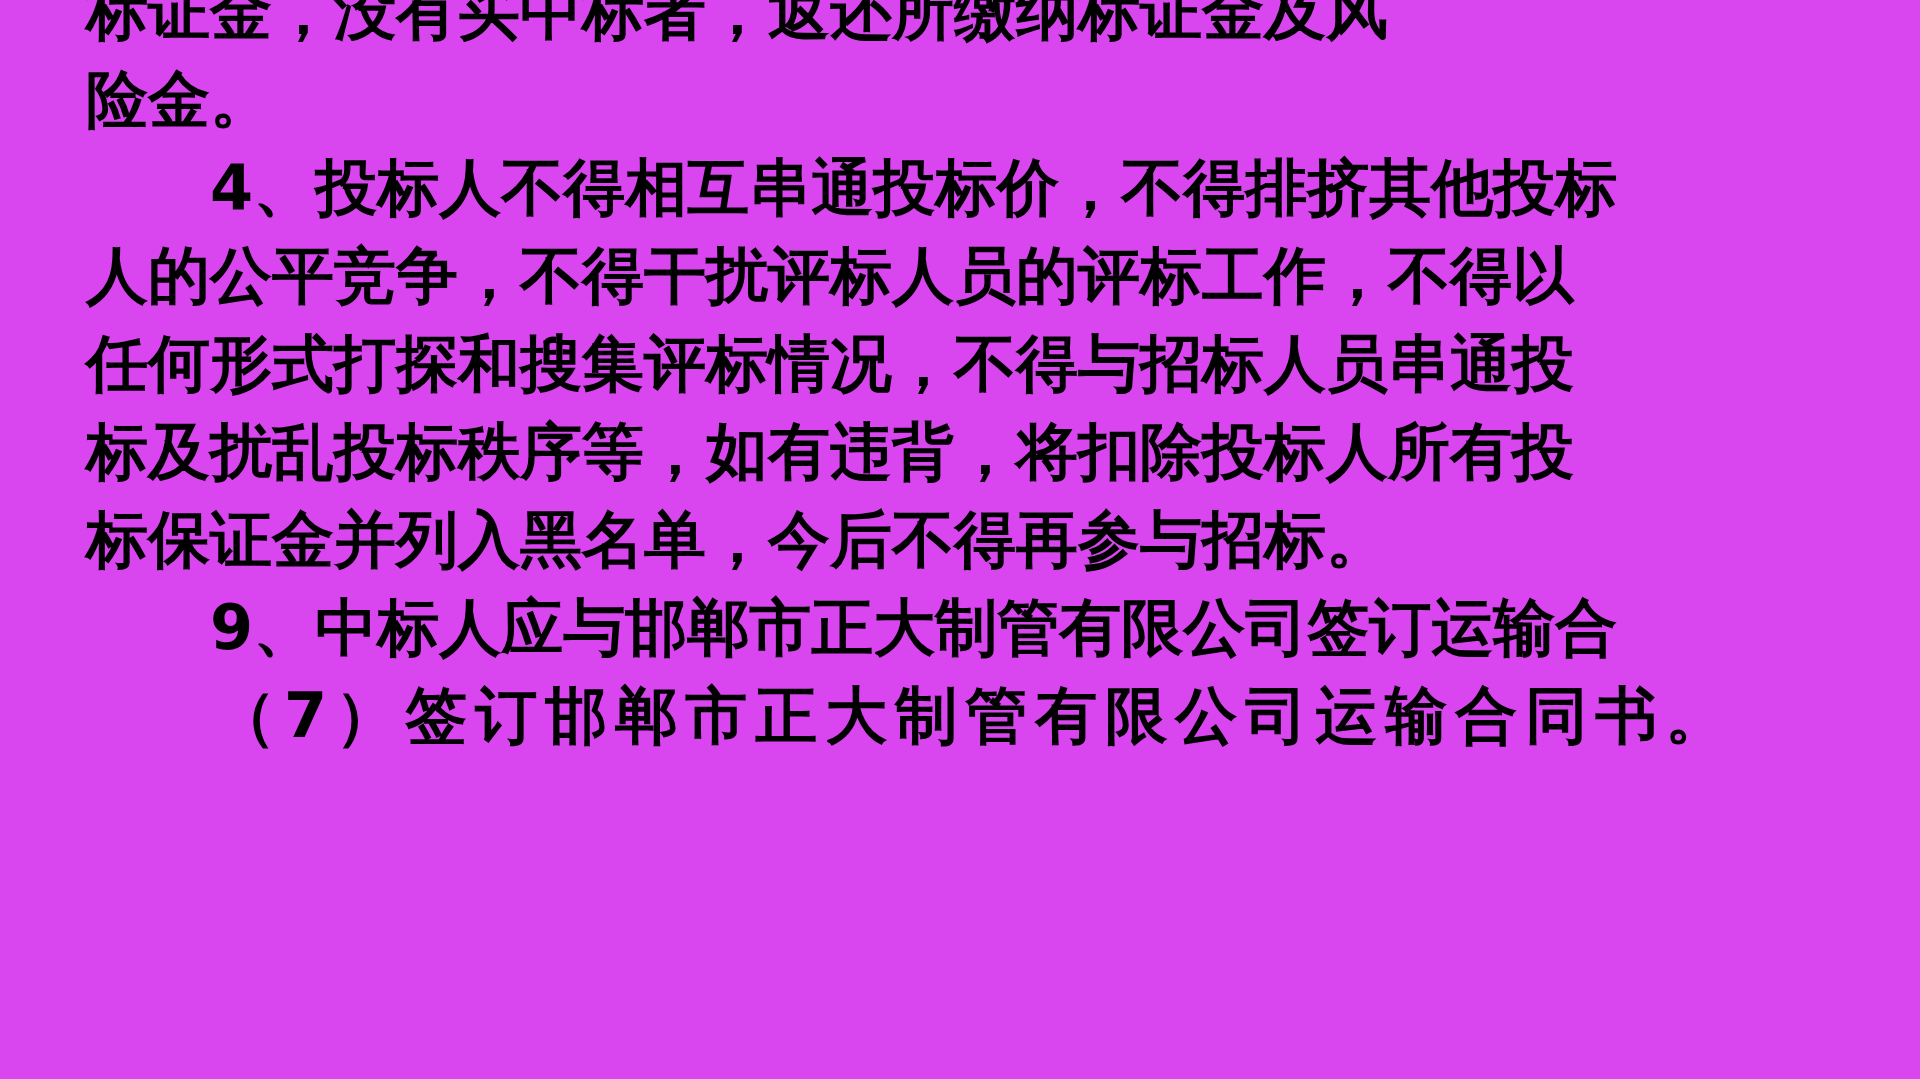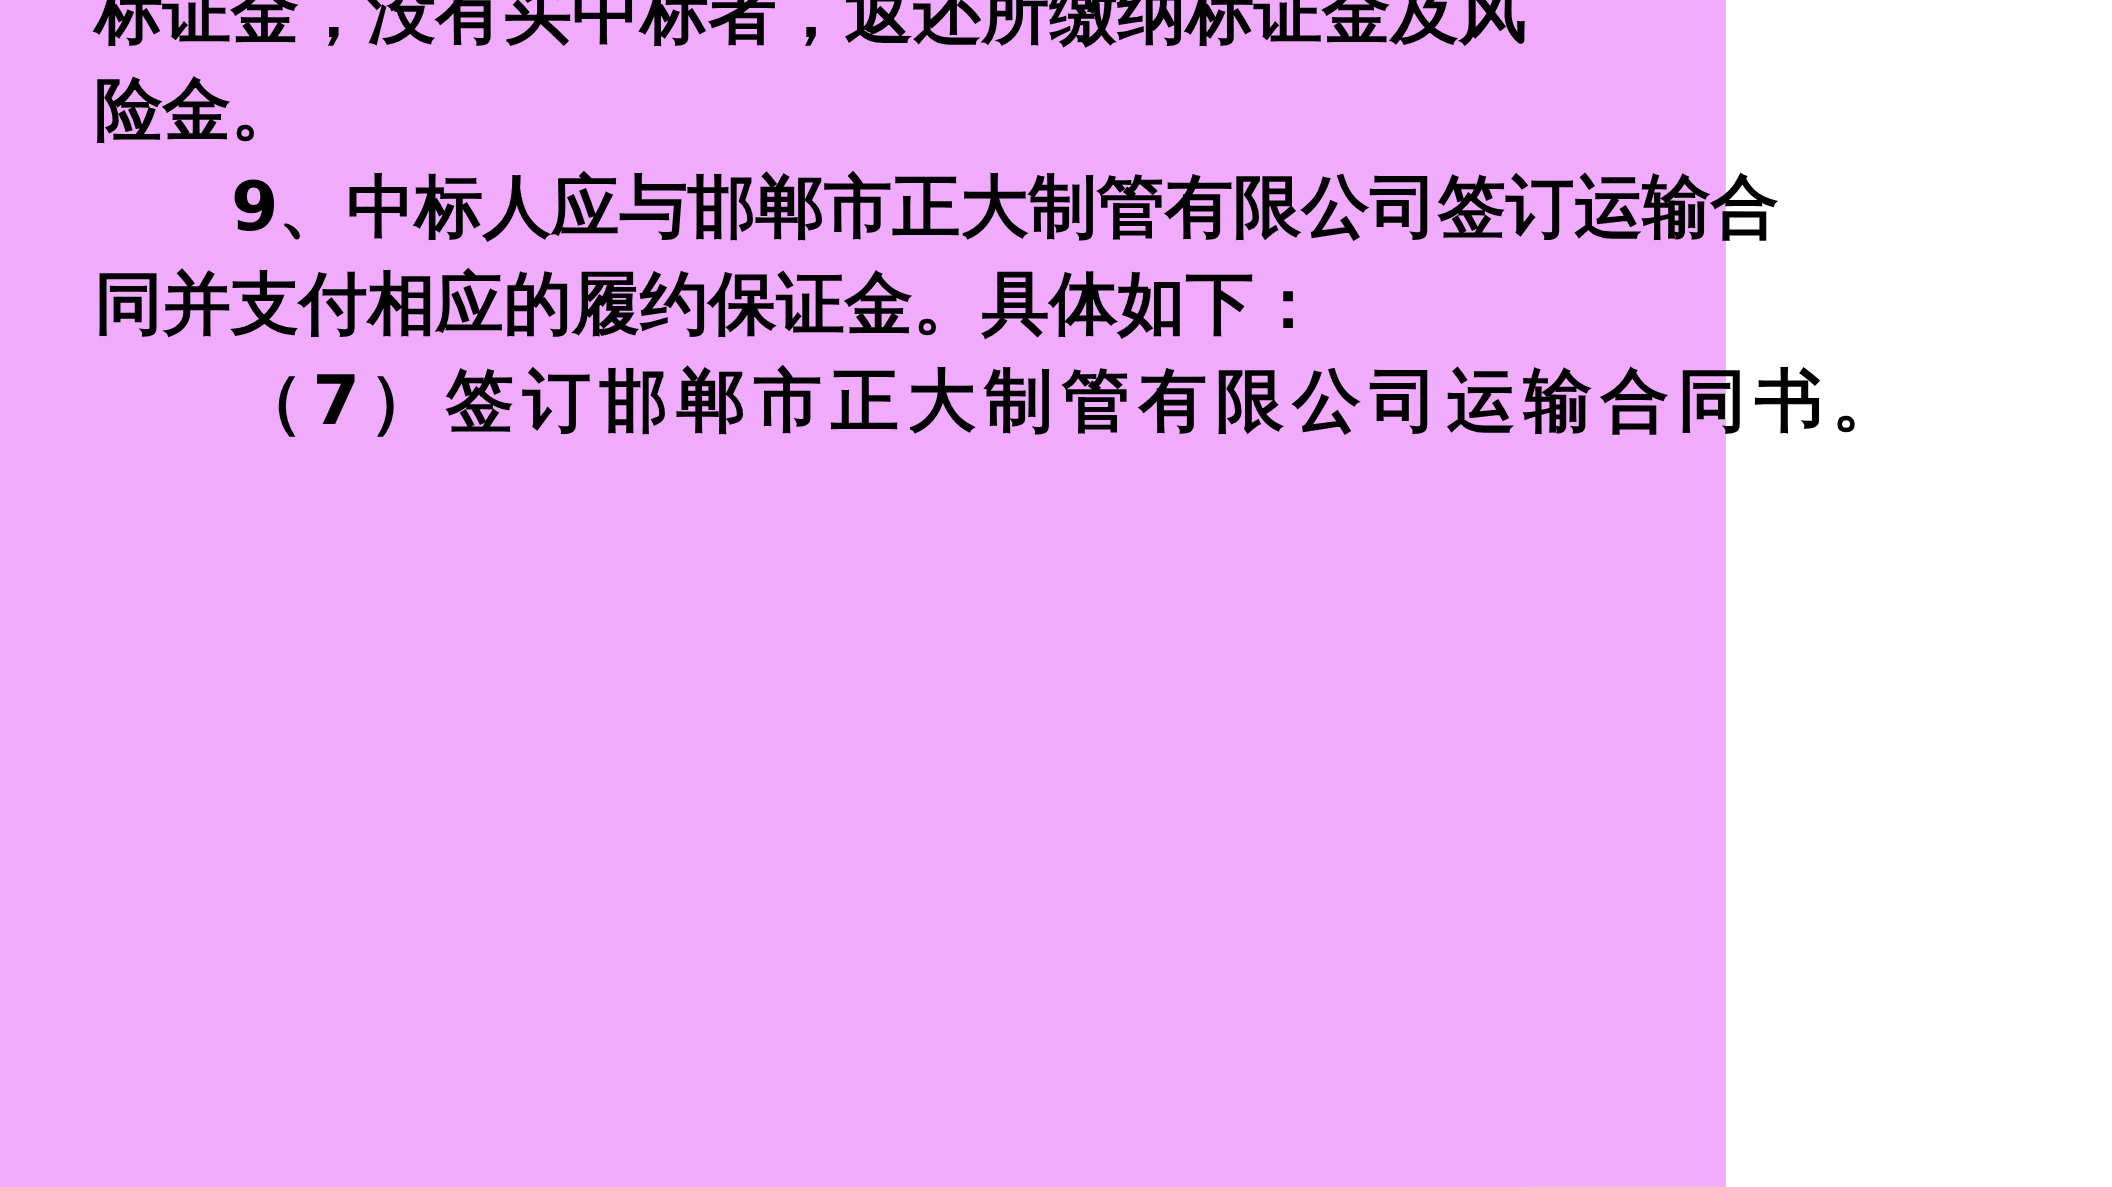--- a/index.html
+++ b/index.html
@@ -8,23 +8,23 @@
     background: #ffffff;
   }
   body {
     width: 1920px;
     height: 1079px;
     overflow: hidden;
     font-family: "DejaVu Sans", sans-serif;
   }
   .page {
     position: relative;
-    width: 1569px;
+    width: 1920px;
     height: 1079px;
-    background: #f0abfc;
+    background: #d946ef;
     box-sizing: border-box;
     padding: 0 86px;
   }
   .doc-body {
     position: relative;
     top: -32px;
     color: #000000;
     font-weight: 700;
     font-size: 62px;
     line-height: 88px;
@@ -62,24 +62,30 @@
 <body>
 
 <div class="page">
   <div class="doc-body">
 
     <div class="para cont">
       <div class="line">标证金，没有买中标者，返还所缴纳标证金及风</div>
       <div class="line">险金。</div>
     </div>
 
+    <div class="para">
+      <div class="line indent">4、投标人不得相互串通投标价，不得排挤其他投标</div>
+      <div class="line">人的公平竞争，不得干扰评标人员的评标工作，不得以</div>
+      <div class="line">任何形式打探和搜集评标情况，不得与招标人员串通投</div>
+      <div class="line">标及扰乱投标秩序等，如有违背，将扣除投标人所有投</div>
+      <div class="line">标保证金并列入黑名单，今后不得再参与招标。</div>
+    </div>
 
     <div class="para">
       <div class="line indent">9、中标人应与邯郸市正大制管有限公司签订运输合</div>
-      <div class="line">同并支付相应的履约保证金。具体如下：</div>
     </div>
 
     <div class="para">
       <div class="line indent-sm wide">（7）签订邯郸市正大制管有限公司运输合同书。</div>
     </div>
 
 
   </div>
 </div>
 

